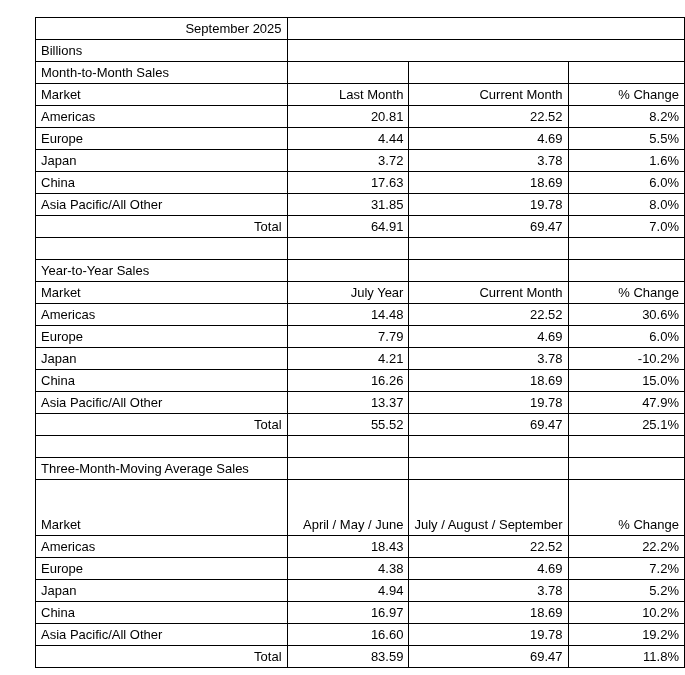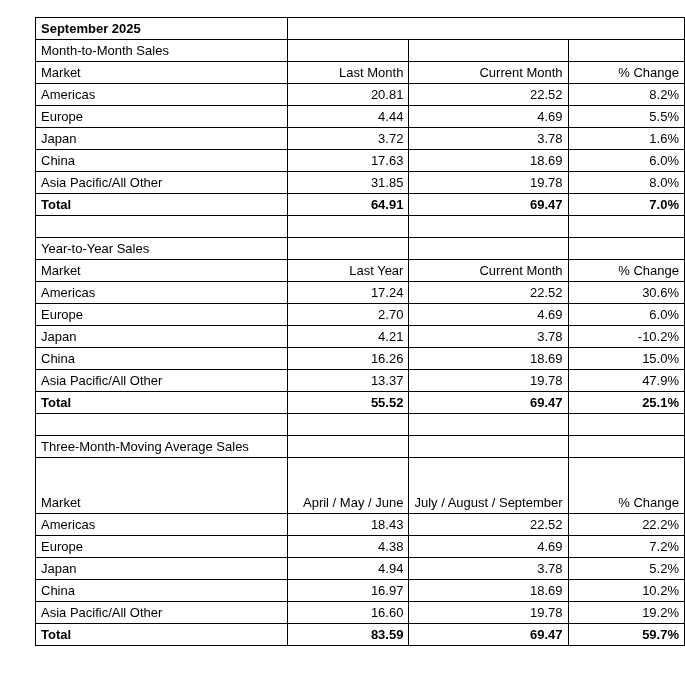--- a/index.html
+++ b/index.html
@@ -18,41 +18,45 @@
     border:1px solid #000000;
     height:21px;
     font-size:13px;
     line-height:15px;
     padding:0 5px;
     vertical-align:middle;
     white-space:nowrap;
     overflow:hidden;
   }
   td.num { text-align:right; padding-right:6px; }
-  tr.bold td, td.bold { font-weight:bold; }
+  tr.bold td, td.bold { font-weight:normal;text-align:right; }
   tr.tall td { height:52px; vertical-align:bottom; padding-bottom:3px; }
   td.pre { white-space:pre-line; line-height:16.5px; }
 </style>
 </head>
 <body>
 
 <table class="sales">
   <colgroup>
     <col style="width:252px">
     <col style="width:122px">
     <col style="width:124px">
     <col style="width:117px">
   </colgroup>
 
   <tbody>
       <tr>
     <td class="bold">September 2025</td>
     <td colspan="3"></td>
   </tr>
 
+  <tr>
+    <td>Billions</td>
+    <td colspan="3"></td>
+  </tr>
 
   <tr>
     <td>Month-to-Month Sales</td>
     <td></td>
     <td></td>
     <td></td>
   </tr>
   <tr>
     <td>Market</td>
     <td class="num">Last Month</td>
@@ -103,33 +107,33 @@
   </tr>
 
   <tr>
     <td>Year-to-Year Sales</td>
     <td></td>
     <td></td>
     <td></td>
   </tr>
   <tr>
     <td>Market</td>
-    <td class="num">Last Year</td>
+    <td class="num">July Year</td>
     <td class="num">Current Month</td>
     <td class="num">% Change</td>
   </tr>
   <tr>
     <td>Americas</td>
-    <td class="num">17.24</td>
+    <td class="num">14.48</td>
     <td class="num">22.52</td>
     <td class="num">30.6%</td>
   </tr>
   <tr>
     <td>Europe</td>
-    <td class="num">2.70</td>
+    <td class="num">7.79</td>
     <td class="num">4.69</td>
     <td class="num">6.0%</td>
   </tr>
   <tr>
     <td>Japan</td>
     <td class="num">4.21</td>
     <td class="num">3.78</td>
     <td class="num">-10.2%</td>
   </tr>
   <tr>
@@ -200,16 +204,16 @@
   <tr>
     <td>Asia Pacific/All Other</td>
     <td class="num">16.60</td>
     <td class="num">19.78</td>
     <td class="num">19.2%</td>
   </tr>
   <tr class="bold">
     <td>Total</td>
     <td class="num">83.59</td>
     <td class="num">69.47</td>
-    <td class="num">59.7%</td>
+    <td class="num">11.8%</td>
   </tr>
 </tbody>
   </table>
 
 </body></html>

